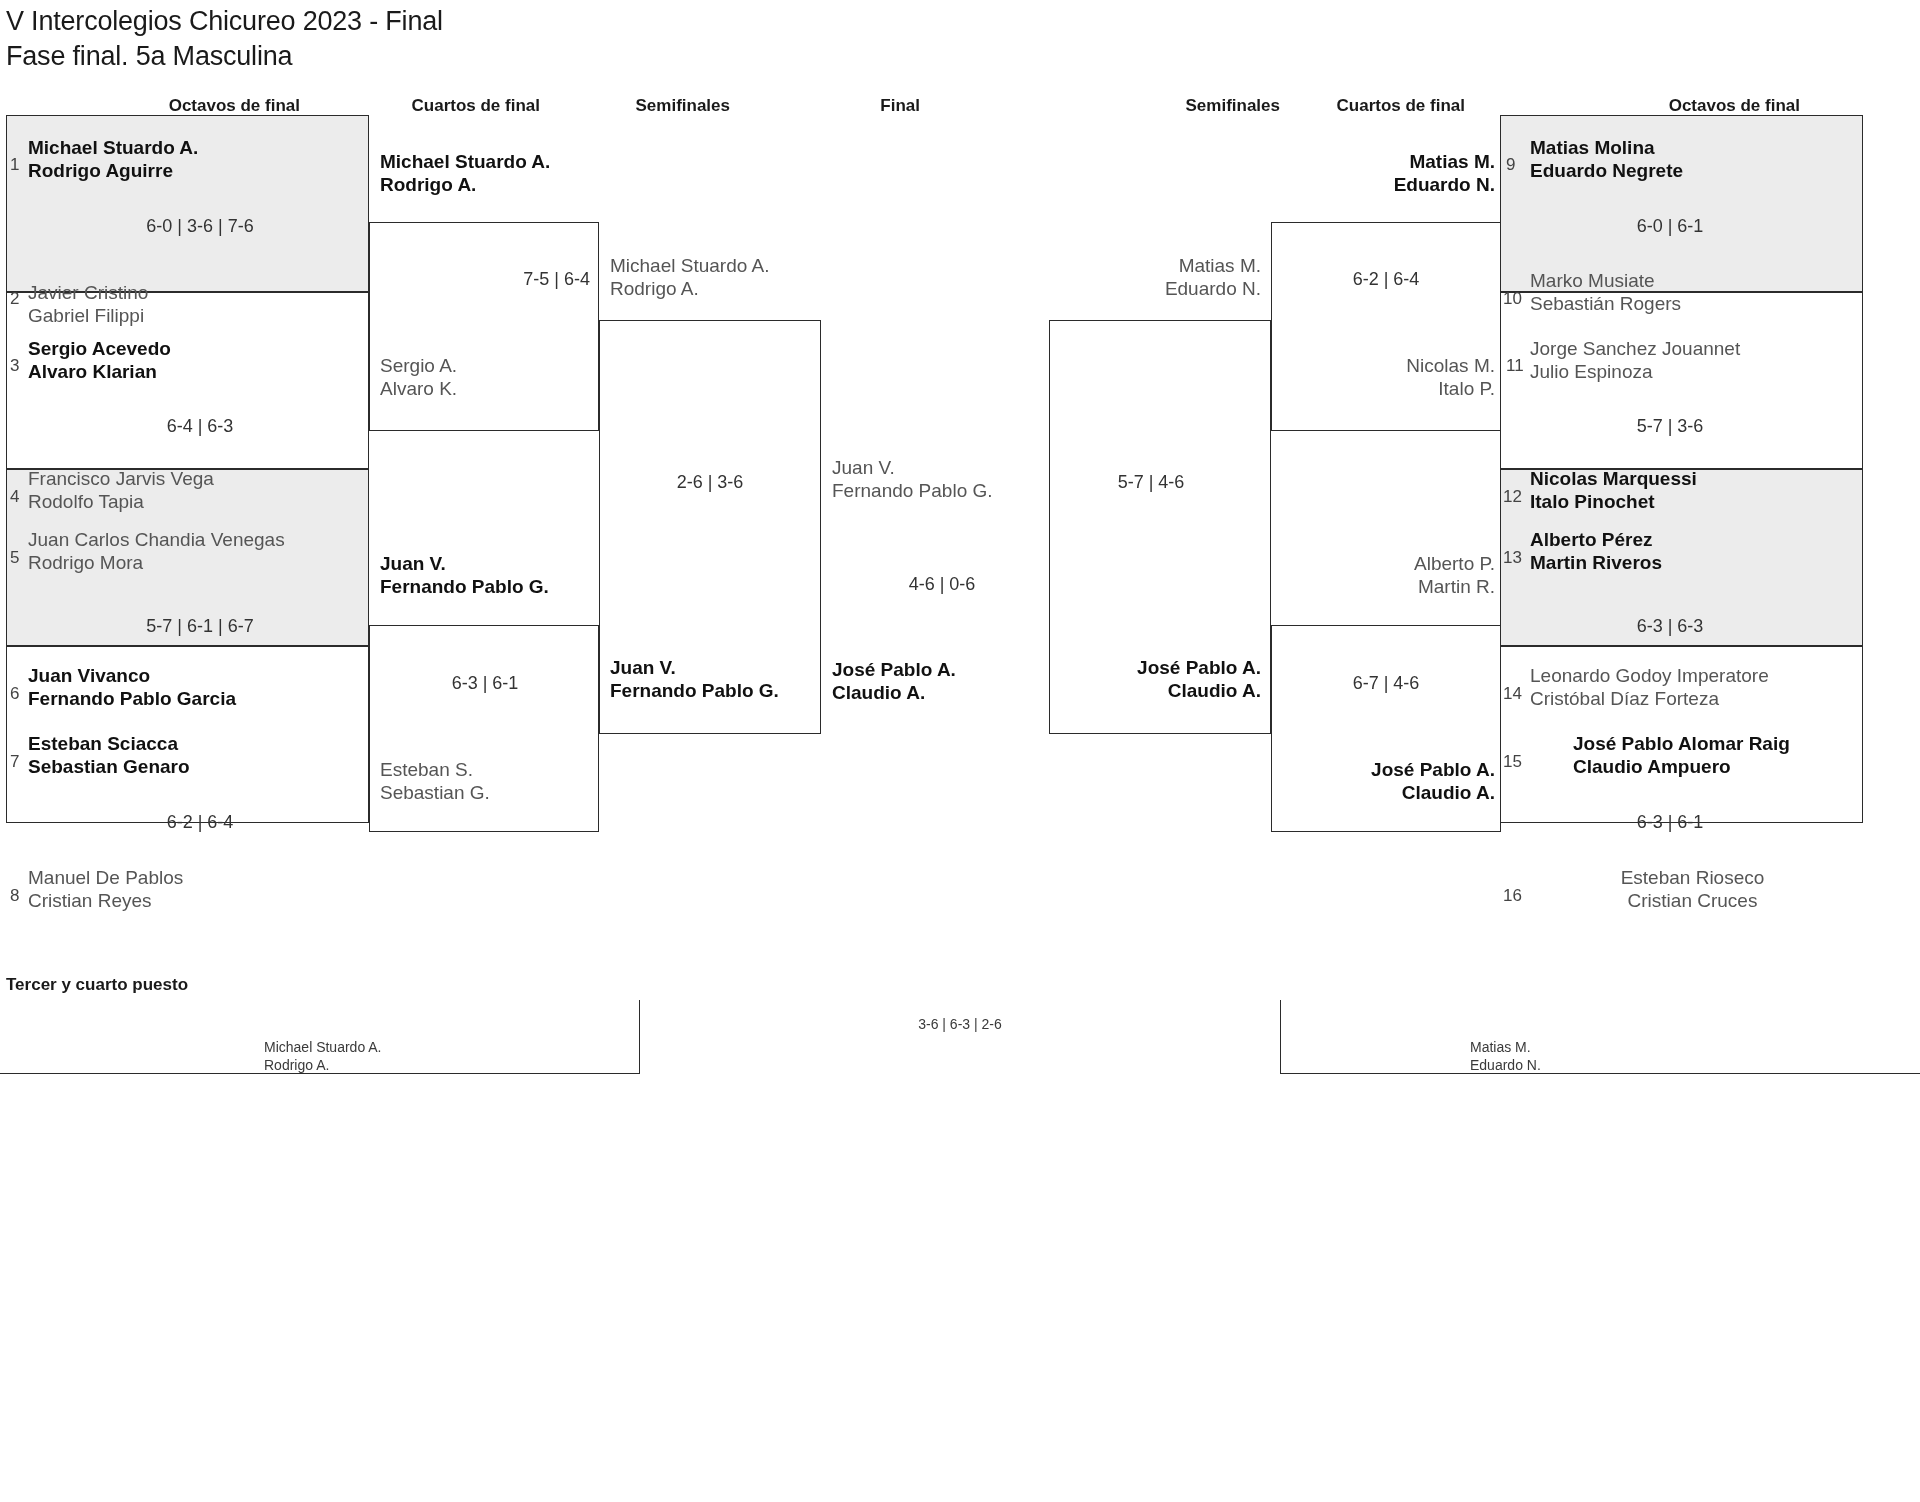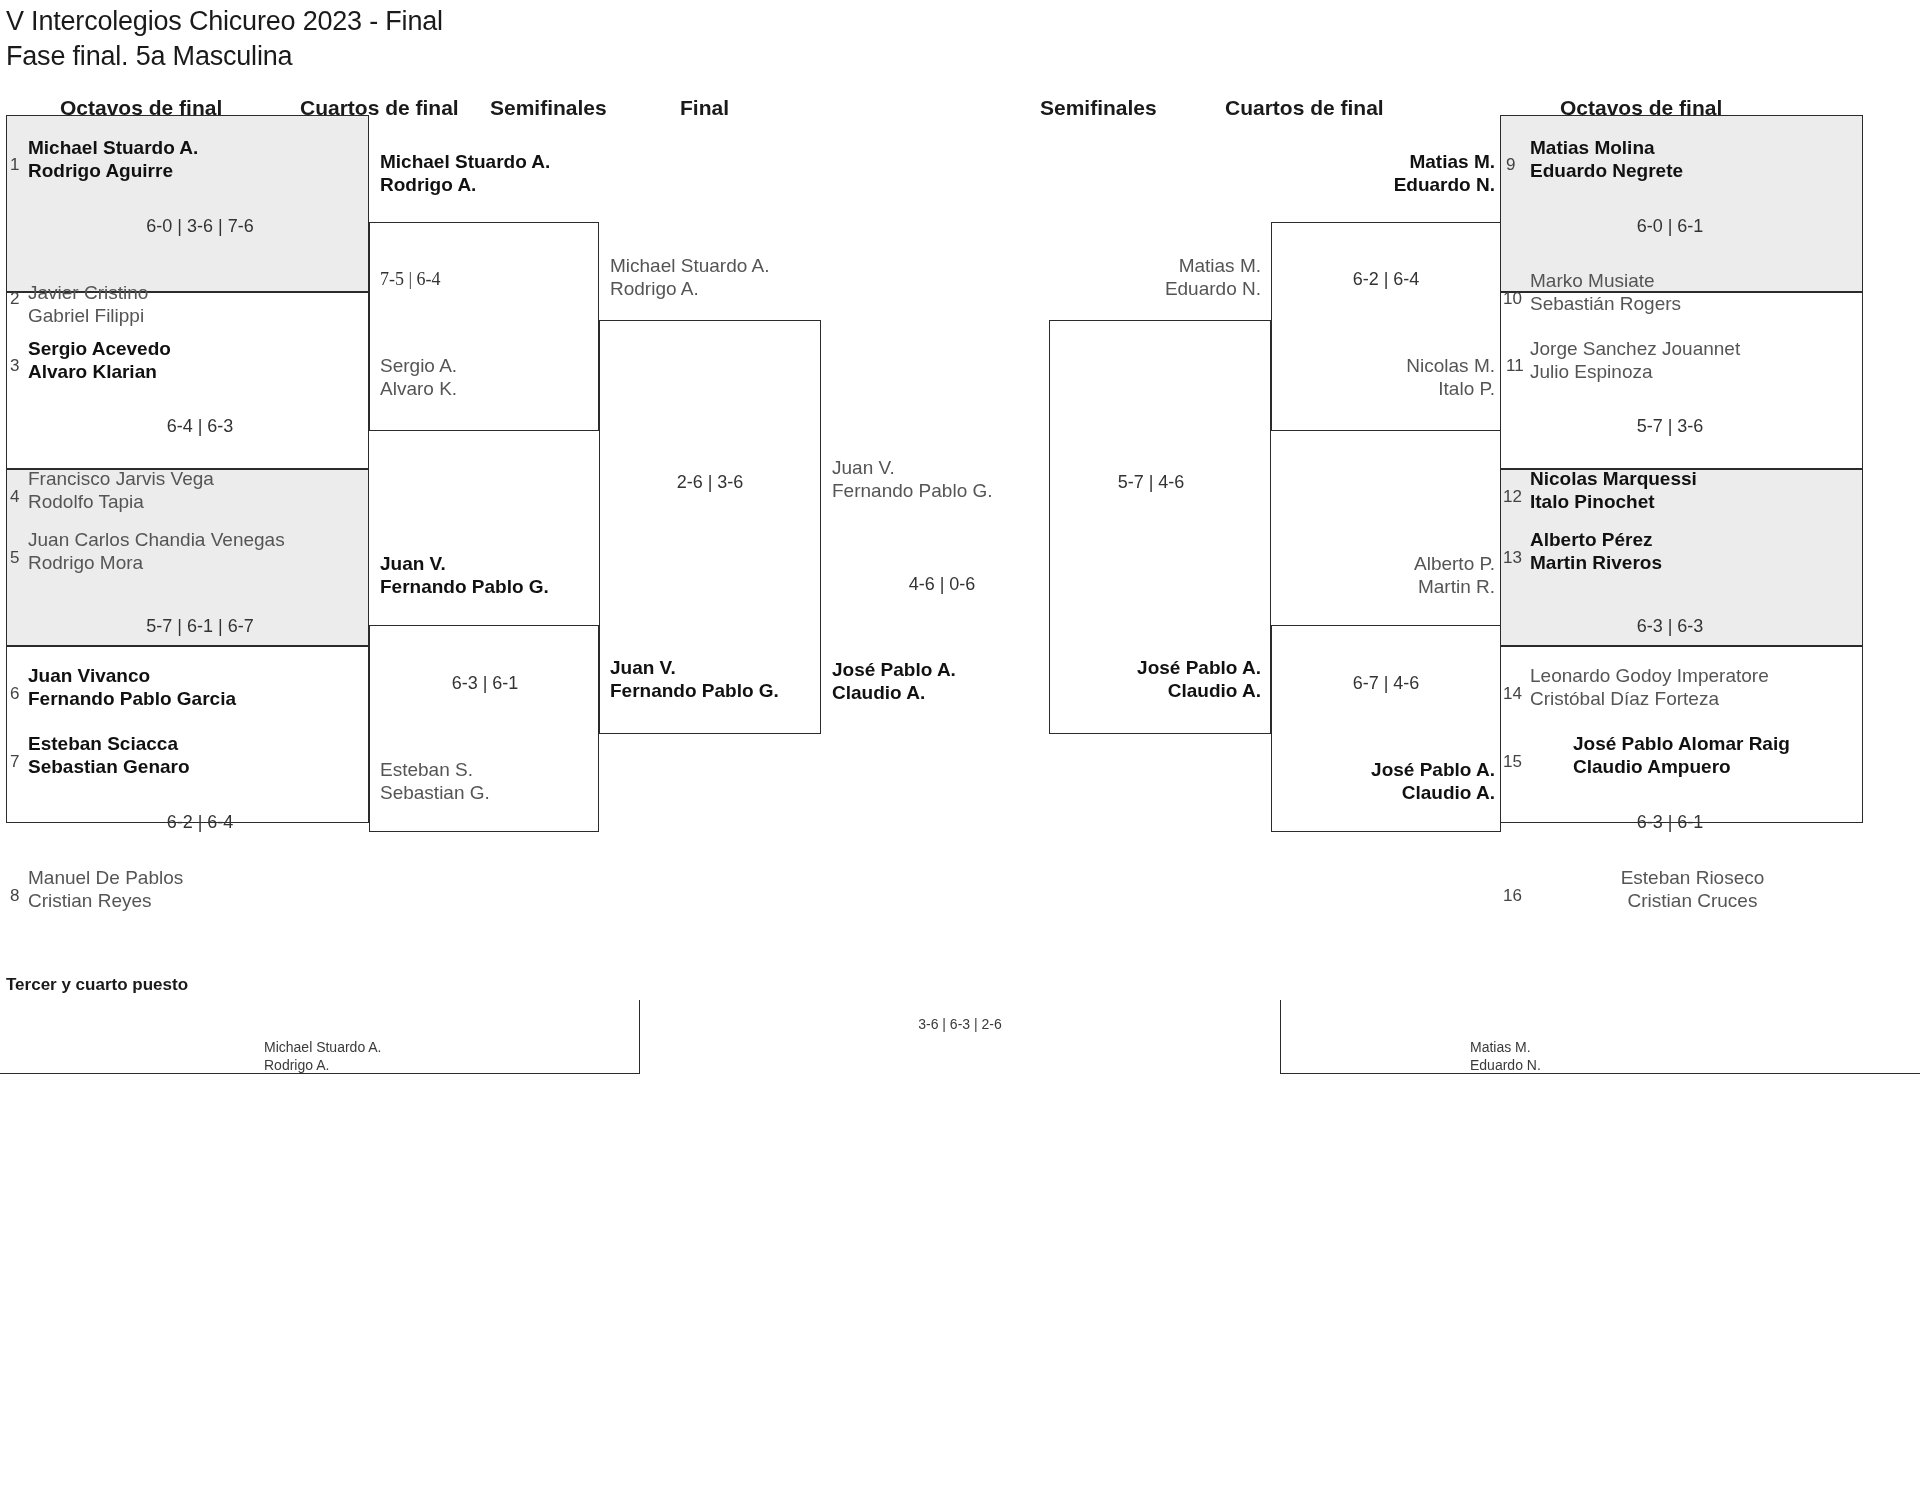--- a/index.html
+++ b/index.html
@@ -7,22 +7,22 @@
     font-family:"Liberation Sans", sans-serif; color:#1a1a1a; overflow:hidden; }
   .page{ position:relative; width:1920px; height:1502px;border-radius:22px; }
 
   
   .title{ position:absolute; left:6px; top:4px; font-size:27px; line-height:1.28;
     font-weight:400; color:#1a1a1a; white-space:pre-line; letter-spacing:-.2px;}
   .logo{ position:absolute; right:18px; top:10px; width:230px; height:58px; }
   .logo svg{ display:block; }
 
   
-  .rnd{ position:absolute; top:96px; font-size:21px; font-weight:600; color:#1a1a1a;
-    text-align:left; white-space:nowrap; }
+  .rnd{ position:absolute; top:96px; font-size:17px; font-weight:600; color:#1a1a1a;
+    text-align:right; white-space:nowrap; }
 
   
   .box{ position:absolute; border:1px solid #2b2b2b; }
   .shade{ background:#ececec; }
   .white{ background:#ffffff; }
 
   .seed{ position:absolute; font-size:17px; color:#444; }
   .team{ position:absolute; font-size:19px; line-height:1.22; white-space:pre-line; }
   .win{ font-weight:700; color:#111; }
   .lose{ font-weight:400; color:#555; }
@@ -100,21 +100,21 @@
 
     <div class="team win" style="left:380px; top:150px; width:220px;">Michael Stuardo A.
 Rodrigo A.</div>
     <div class="team lose" style="left:380px; top:354px; width:220px;">Sergio A.
 Alvaro K.</div>
     <div class="team win" style="left:380px; top:552px; width:220px;">Juan V.
 Fernando Pablo G.</div>
     <div class="team lose" style="left:380px; top:758px; width:220px;">Esteban S.
 Sebastian G.</div>
 
-    <div class="score" style="left:380px; top:269px; width:210px; text-align:left;font-family:Liberation Serif, serif;">7-5 | 6-4</div>
+    <div class="score" style="left:380px; top:269px; width:210px; text-align:right;">7-5 | 6-4</div>
     <div class="score" style="left:380px; top:673px; width:210px; text-align:center;">6-3 | 6-1</div>
 
     <div class="box" style="left:599px; top:320px; width:222px; height:414px;"></div>
 
     <div class="team lose" style="left:610px; top:254px; width:210px;">Michael Stuardo A.
 Rodrigo A.</div>
     <div class="team win" style="left:610px; top:656px; width:210px;">Juan V.
 Fernando Pablo G.</div>
     <div class="score" style="left:610px; top:472px; width:200px; text-align:center;">2-6 | 3-6</div>
   </div>

